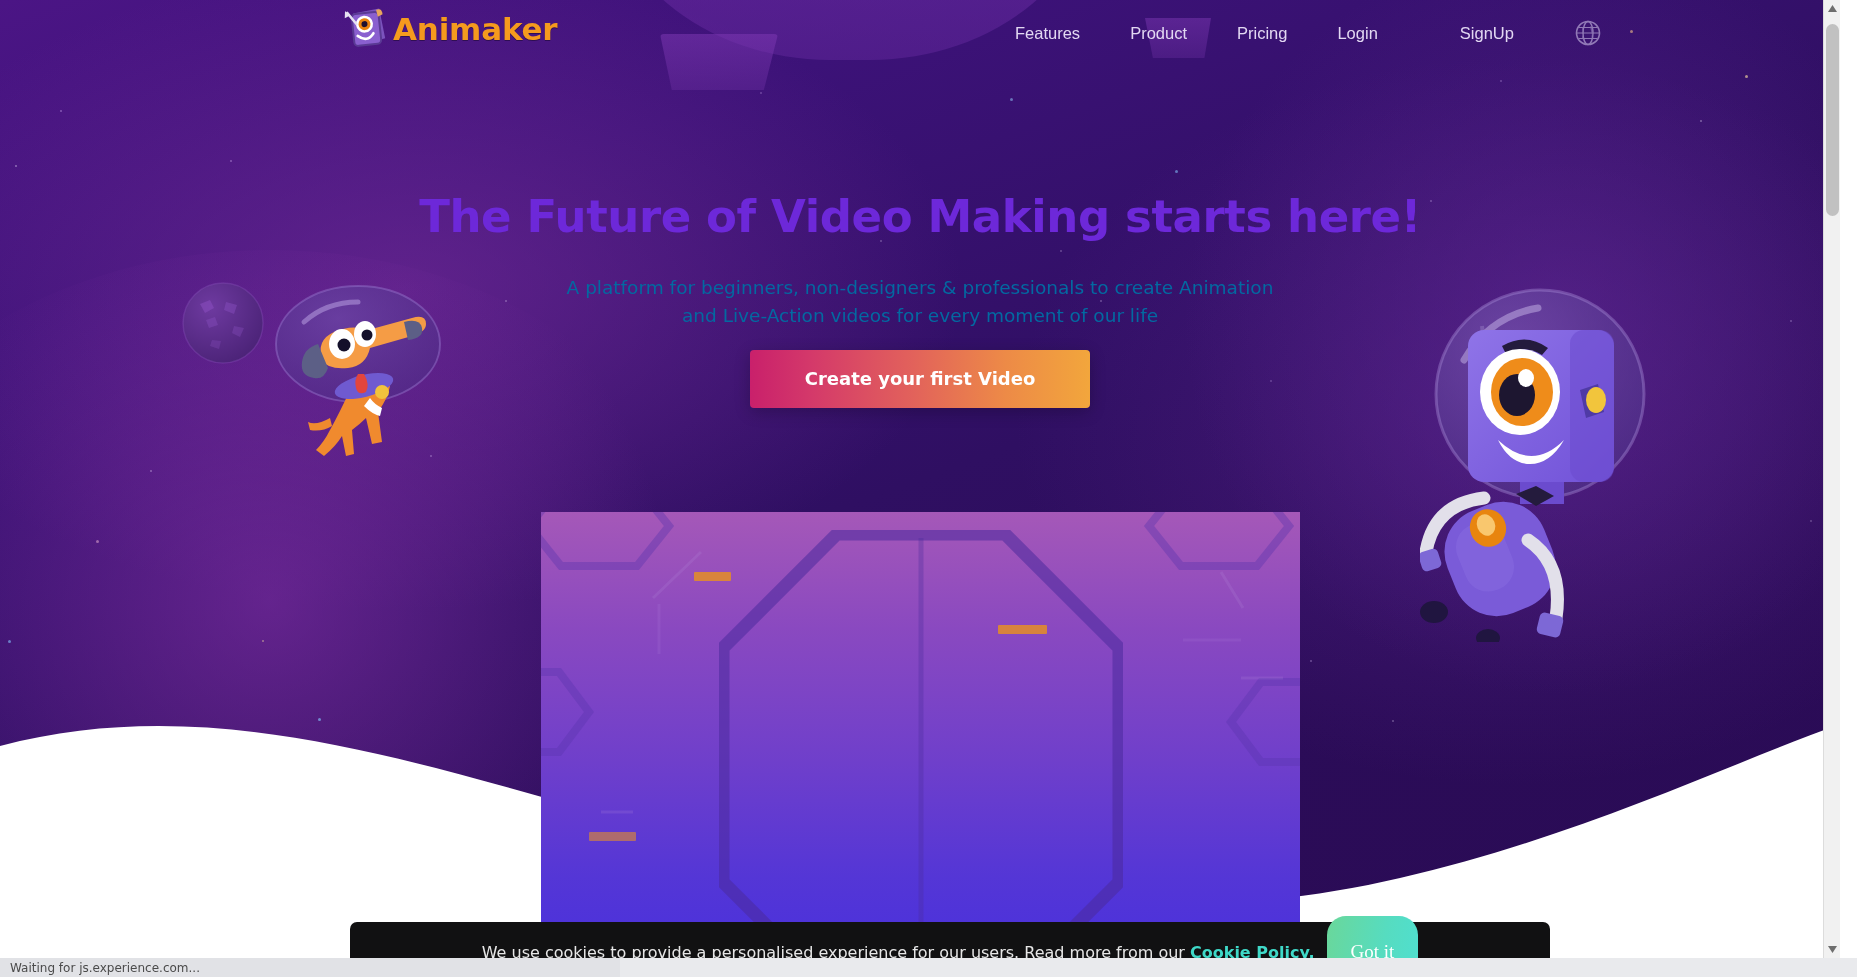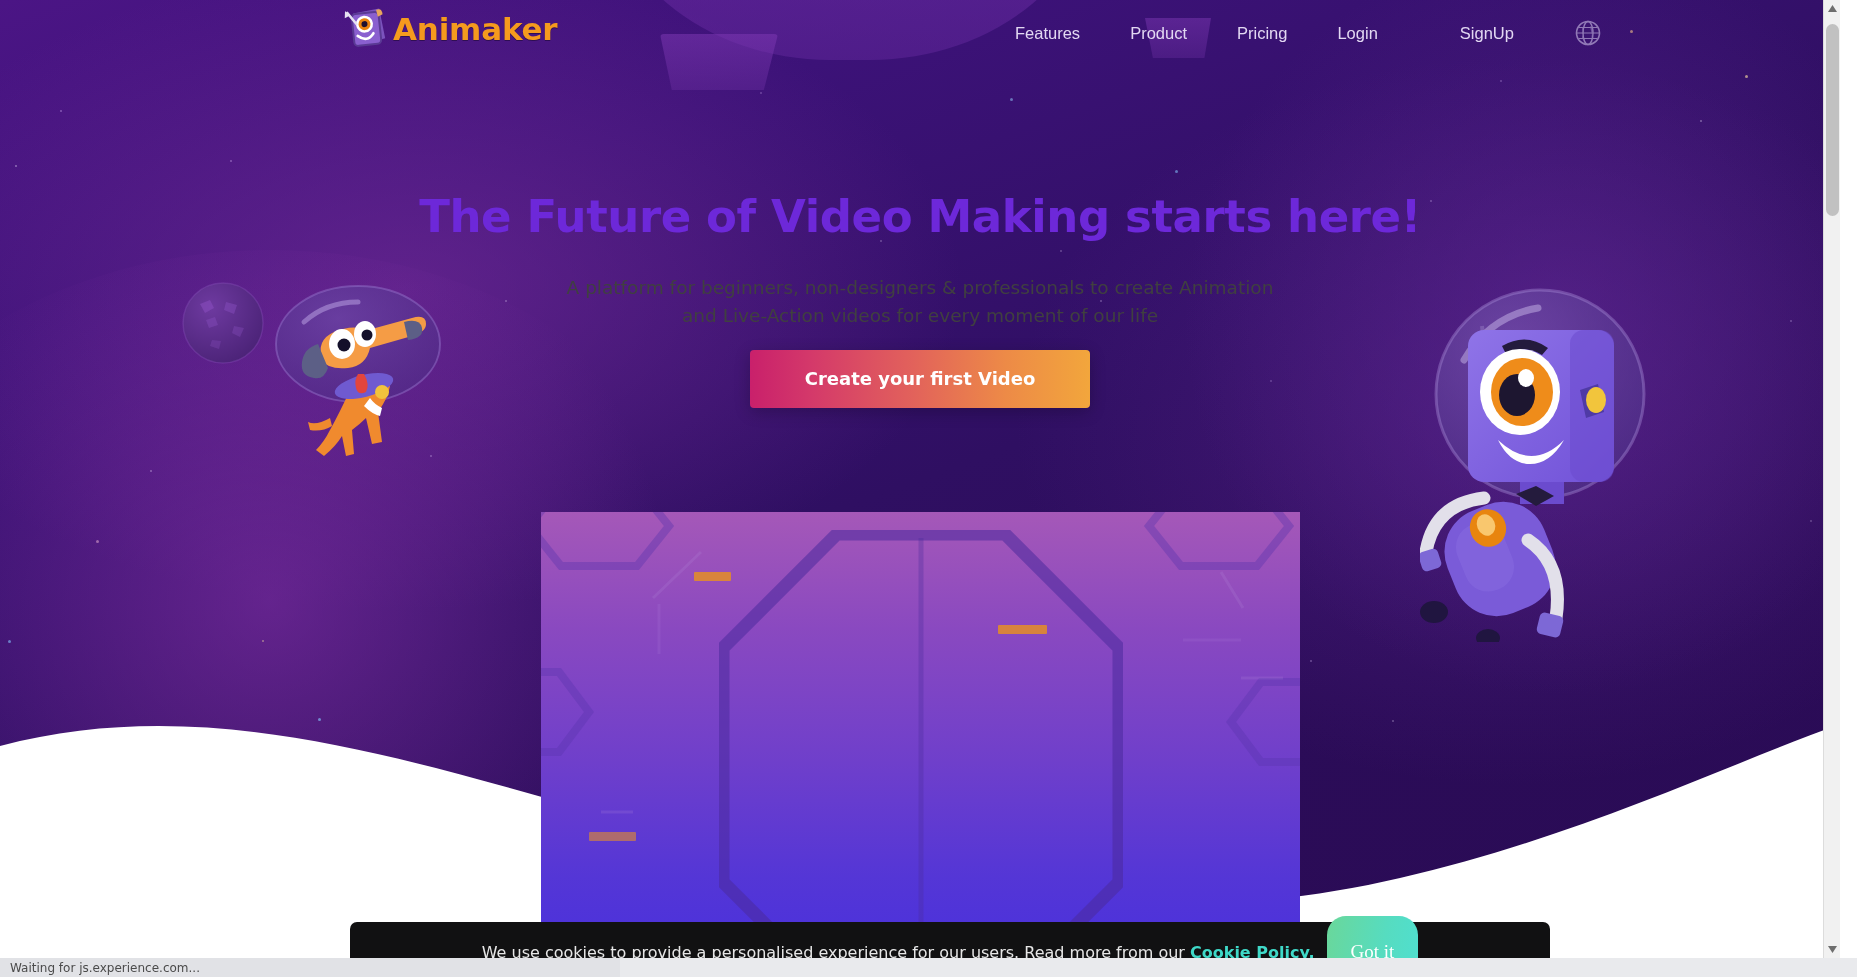--- a/index.html
+++ b/index.html
@@ -143,21 +143,21 @@
     color:#6d28d9;
     letter-spacing:-0.4px;
     font-family:"DejaVu Sans", sans-serif;
   }
   .subhead {
     position:absolute; left:0; top:274px;
     width:1840px;
     text-align:center;
     font-size:18.5px;
     line-height:1.52;
-    color:#404040;
+    color:#0369a1;
     font-family:"DejaVu Sans", sans-serif;
   }
   .cta-wrap {
     position:absolute; left:0; top:350px;
     width:1840px;
     text-align:center;
   }
   .cta {
     display:inline-block;
     width:340px; height:58px; line-height:58px;

